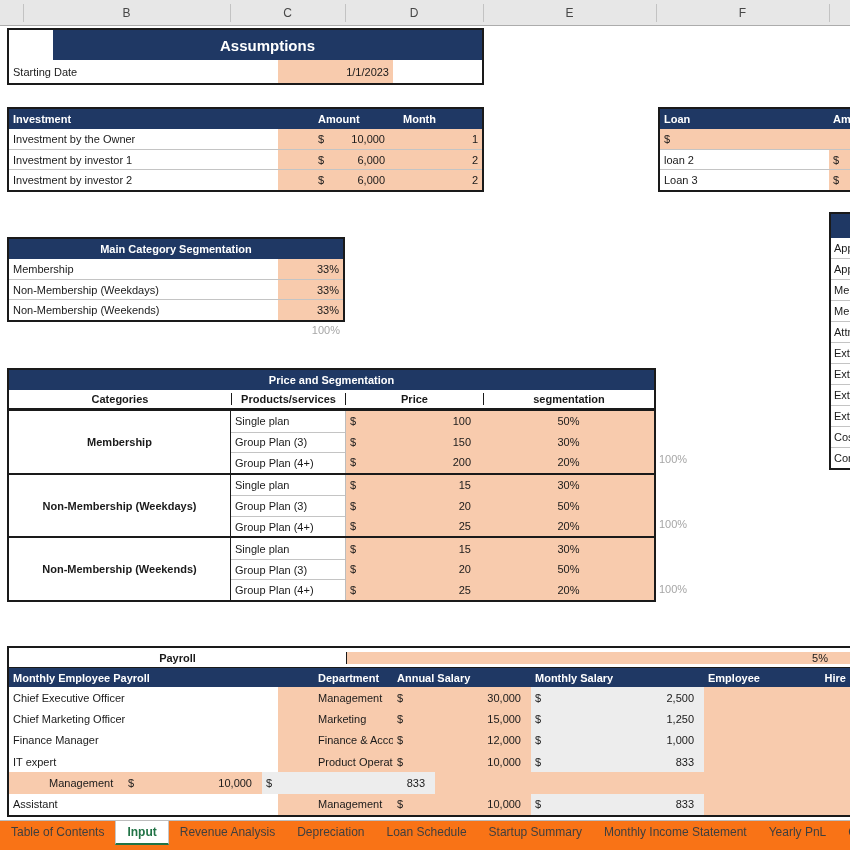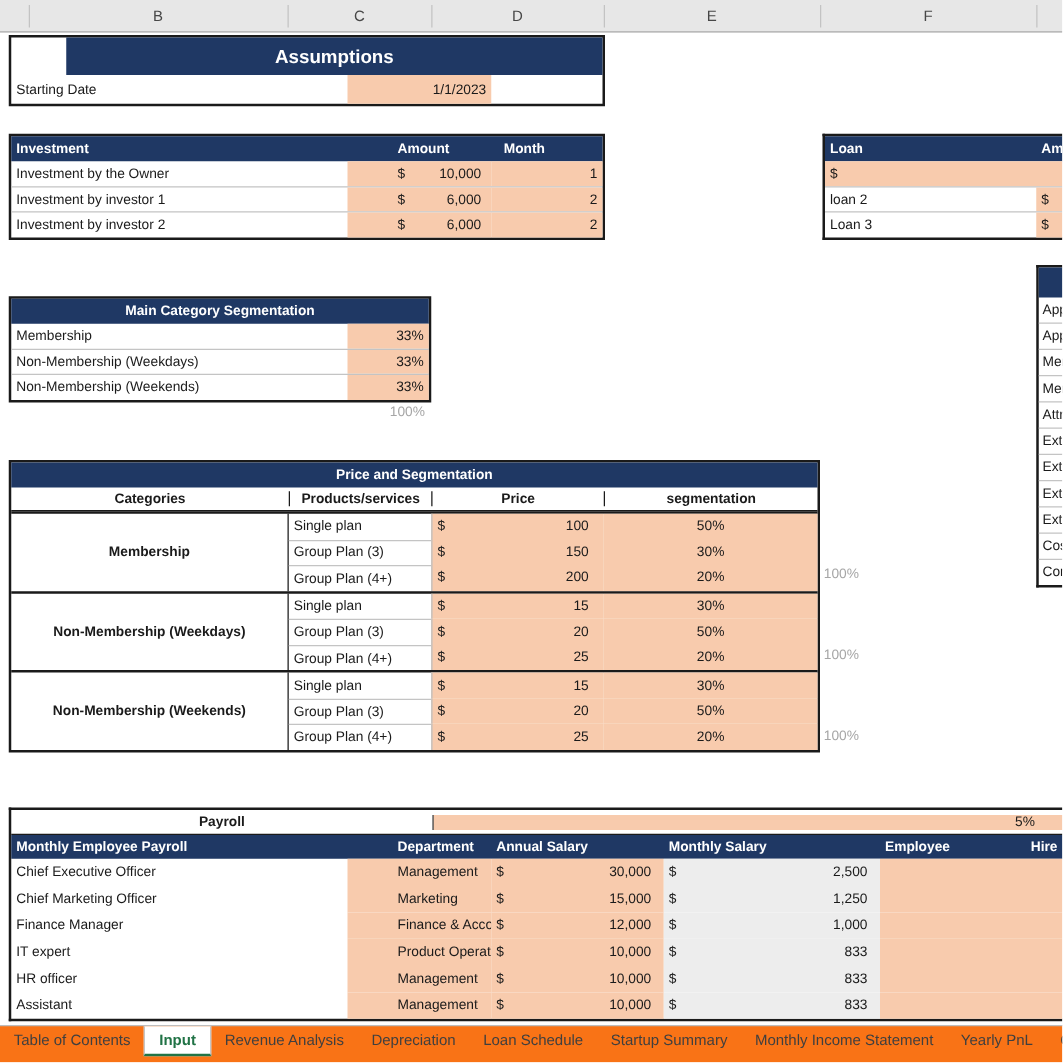--- a/index.html
+++ b/index.html
@@ -355,21 +355,20 @@
         <span>$</span>
         <span>10,000</span>
       </div>
       <div class="c w173 grayc money" style="padding-right:10px;">
         <span>$</span>
         <span>833</span>
       </div>
       <div class="c fx orange"></div>
     </div>
     <div class="r">
-      <div class="c w223">HR officer</div>
       <div class="c w115 orange">Management</div>
       <div class="c w138 orange money" style="padding-right:10px;">
         <span>$</span>
         <span>10,000</span>
       </div>
       <div class="c w173 grayc money" style="padding-right:10px;">
         <span>$</span>
         <span>833</span>
       </div>
       <div class="c fx orange"></div>

